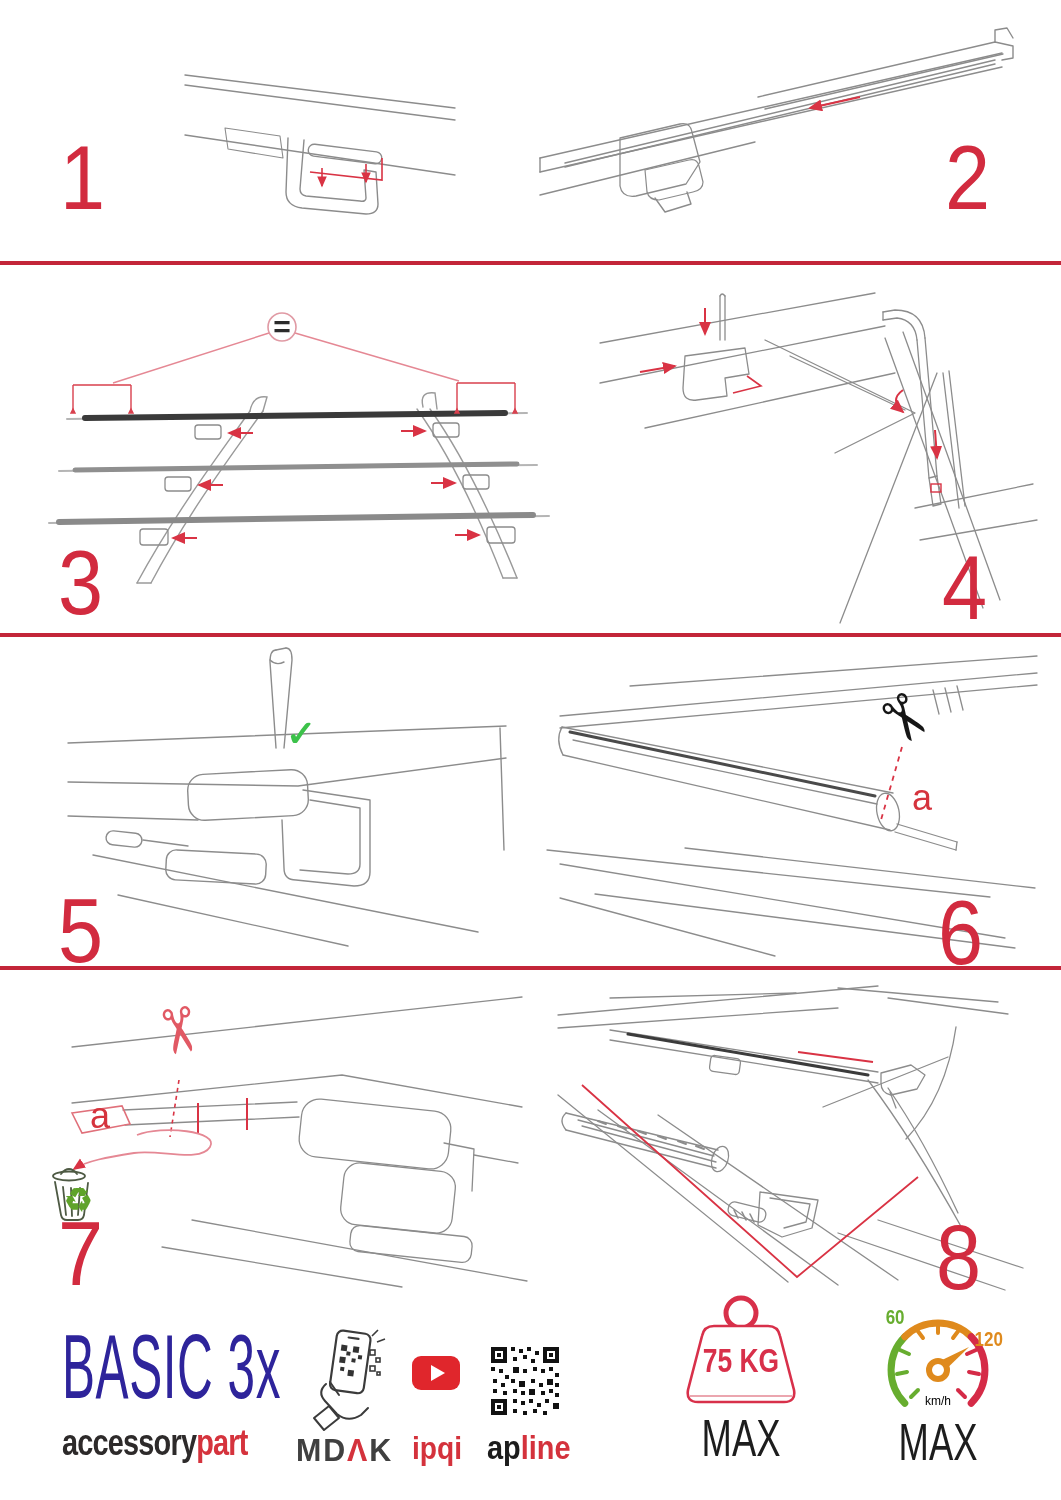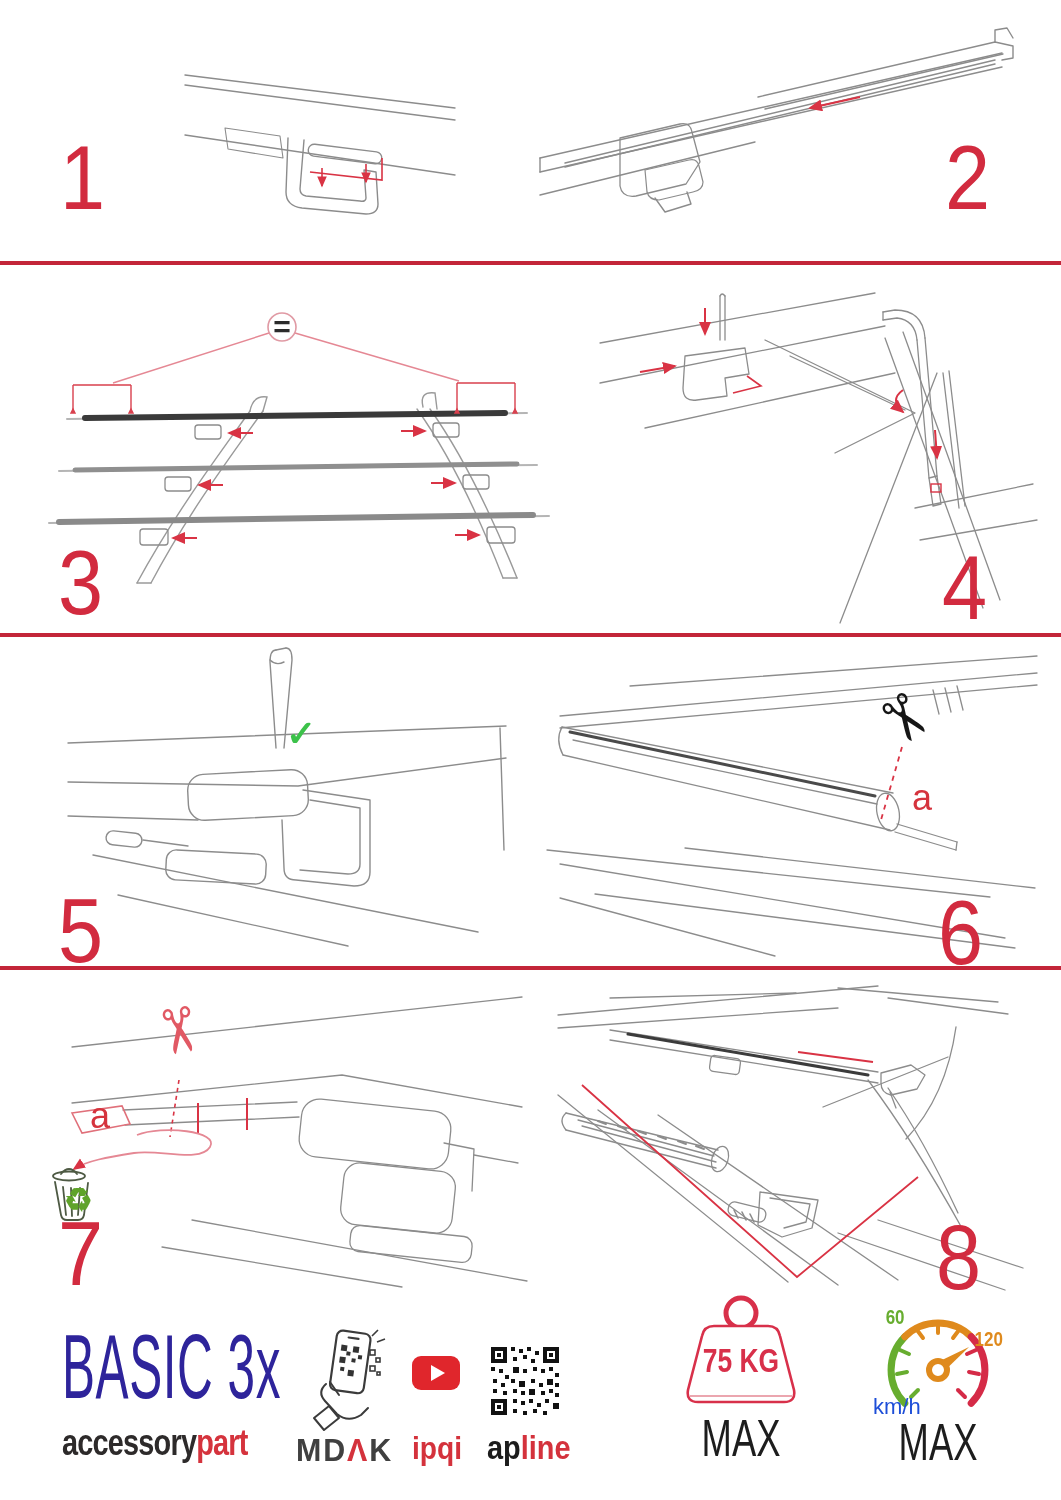--- a/index.html
+++ b/index.html
@@ -28,21 +28,21 @@
         transform:scaleX(.85);transform-origin:left top;letter-spacing:0px;}
   .yt{position:absolute;left:412px;top:1356px;width:48px;height:34px;background:#e0262c;border-radius:9px;
       display:flex;align-items:center;justify-content:center;}
   .yt .tri{width:0;height:0;border-left:14px solid #ffffff;border-top:8px solid transparent;border-bottom:8px solid transparent;margin-left:3px;}
   .kg{position:absolute;left:666px;top:1342px;width:150px;text-align:center;font-size:33px;font-weight:700;
       color:#d8304a;transform:scaleX(.8);transform-origin:center top;}
   .maxw{position:absolute;width:150px;text-align:center;font-size:52px;color:#1d1d1d;line-height:1;
       transform:scaleX(.7);transform-origin:center top;}
   .sp60{position:absolute;left:884px;top:1306px;font-size:20px;font-weight:700;color:#67ad2f;transform:scaleX(.85);}
   .sp120{position:absolute;left:972px;top:1328px;font-size:20px;font-weight:700;color:#df8a1d;transform:scaleX(.85);}
-  .kmh{position:absolute;left:873px;top:1394px;width:130px;text-align:left;font-size:22px;color:#1d4ed8;}
+  .kmh{position:absolute;left:873px;top:1394px;width:130px;text-align:center;font-size:12px;color:#000000;}
 </style>
 </head>
 <body>
 
 <div id="page">
 
   <svg style="left:170px;top:60px" width="290" height="185" viewBox="0 0 290 185">
     <defs>
         <marker id="a1" markerWidth="8" markerHeight="8" refX="6" refY="3" orient="auto">
           <path d="M0,0 L7,3 L0,6 Z" fill="#d93344"></path>

